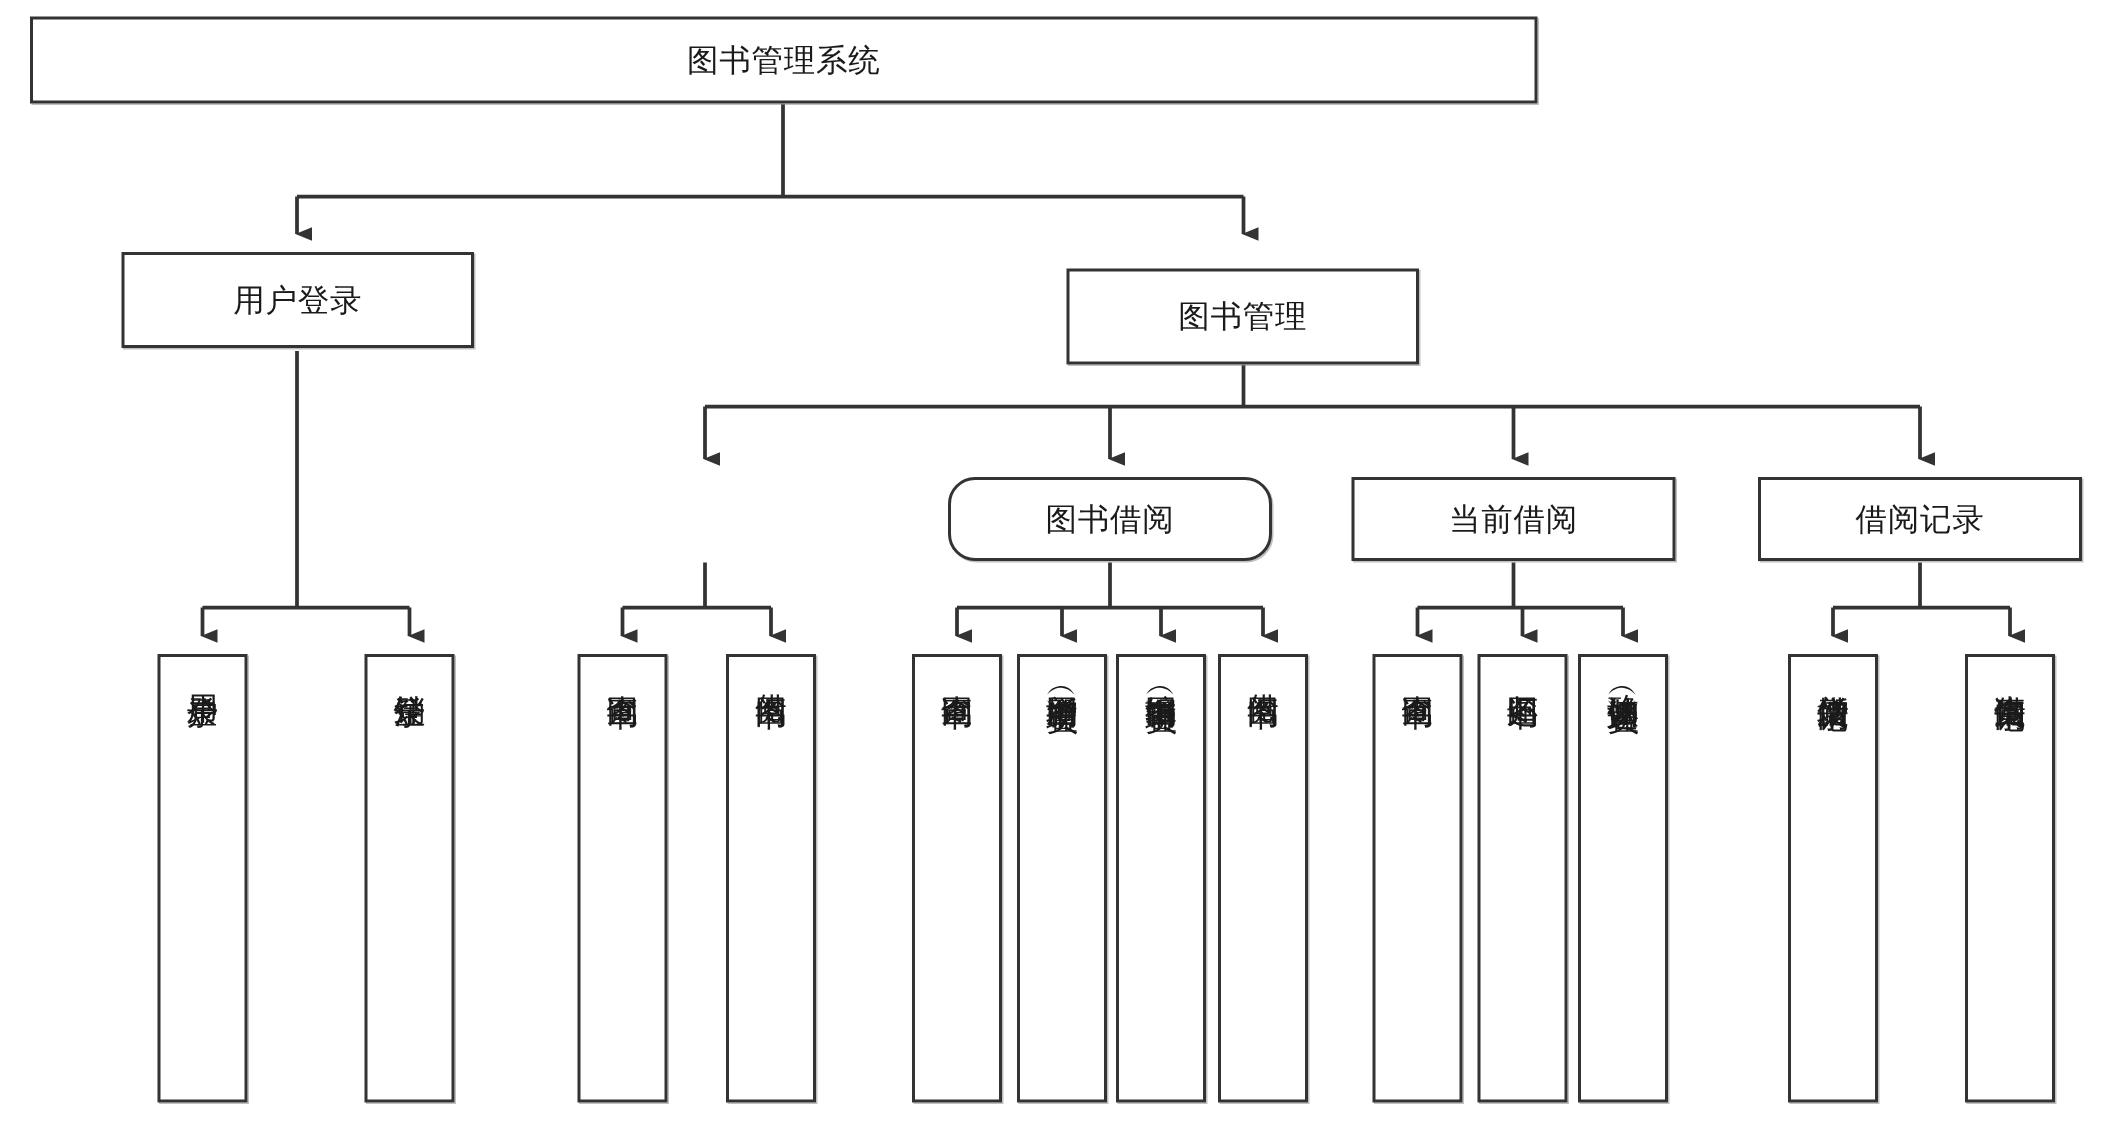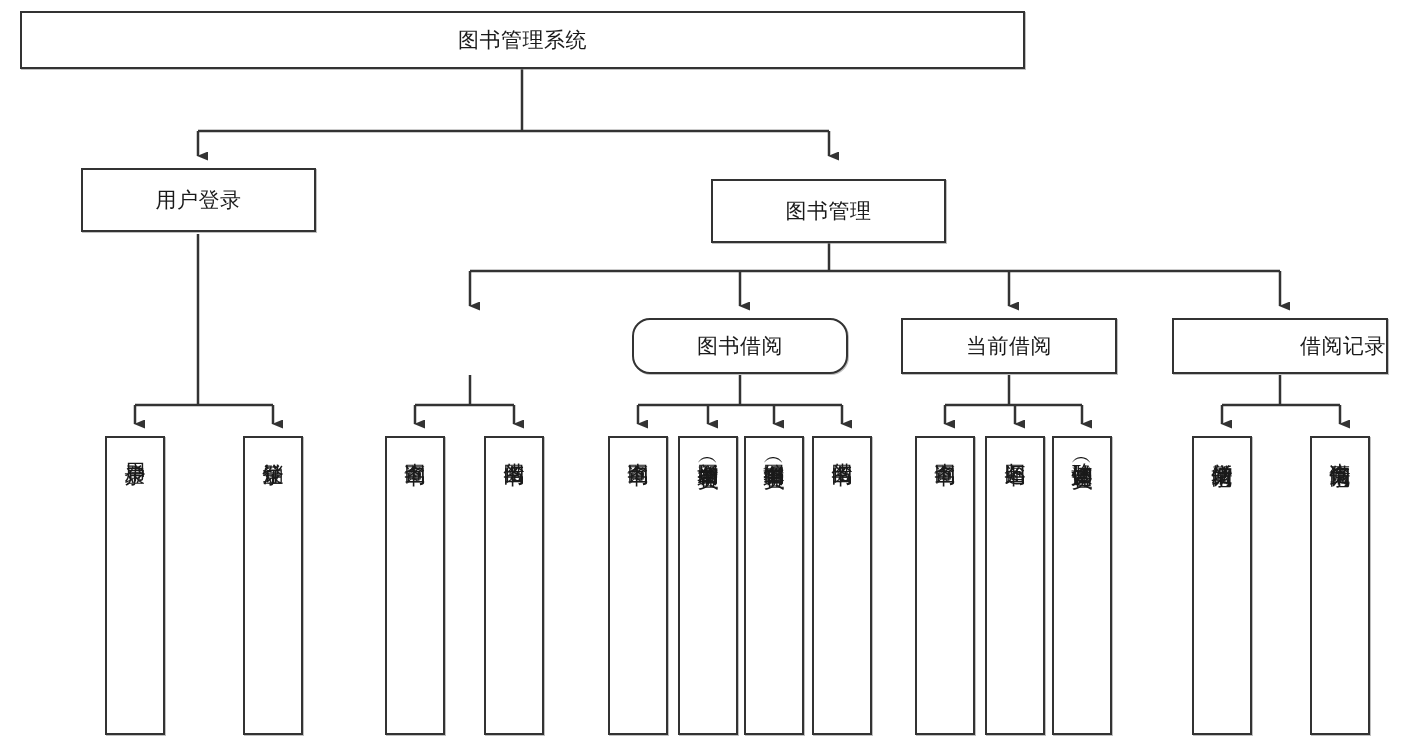--- a/index.html
+++ b/index.html
@@ -134,21 +134,21 @@
   <div class="node horizontal" style="left:711px; top:179px; width:235px; height:64px;">
     <span class="node-label">图书管理</span>
   </div>
 
   <div class="node horizontal" style="left:632px; top:318px; width:216px; height:56px;border-radius:18px;">
     <span class="node-label">图书借阅</span>
   </div>
   <div class="node horizontal" style="left:901px; top:318px; width:216px; height:56px;">
     <span class="node-label">当前借阅</span>
   </div>
-  <div class="node horizontal" style="left:1172px; top:318px; width:216px; height:56px;justify-content:flex-end;">
+  <div class="node horizontal" style="left:1172px; top:318px; width:216px; height:56px;">
     <span class="node-label">借阅记录</span>
   </div>
 
   <div class="node vertical" style="left:105px; top:436px; width:60px; height:299px;">
     <span class="node-label">用户登录</span>
   </div>
   <div class="node vertical" style="left:243px; top:436px; width:60px; height:299px;">
     <span class="node-label">注销登录</span>
   </div>
 

